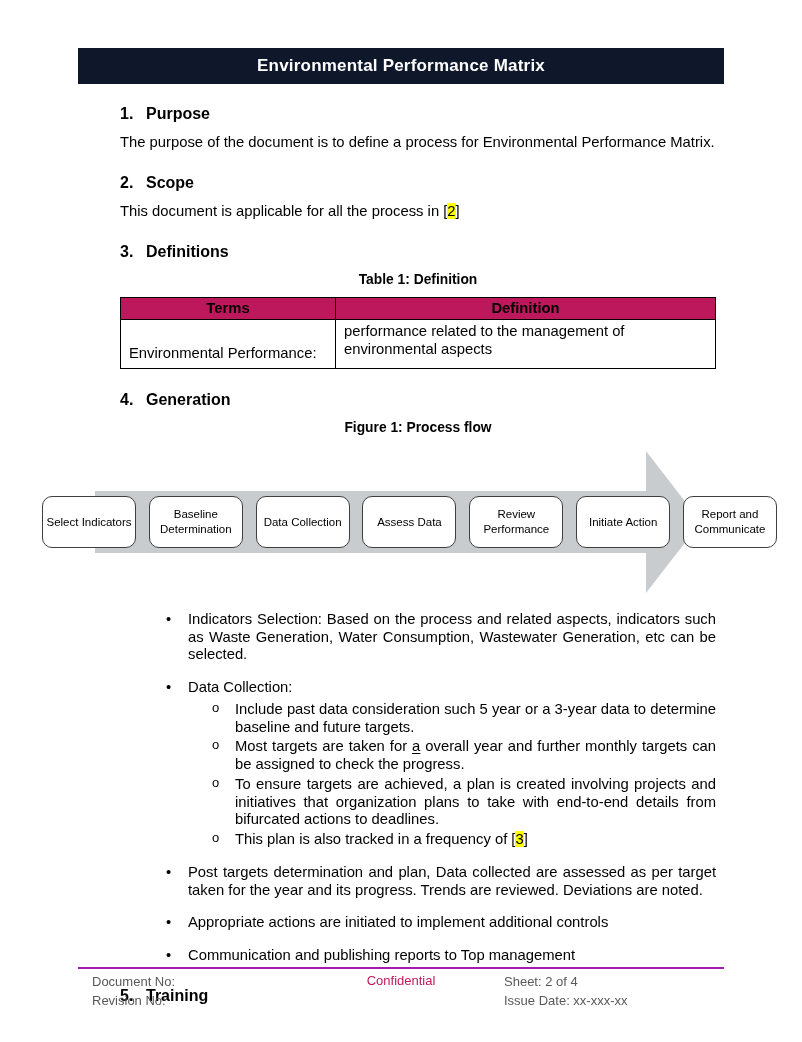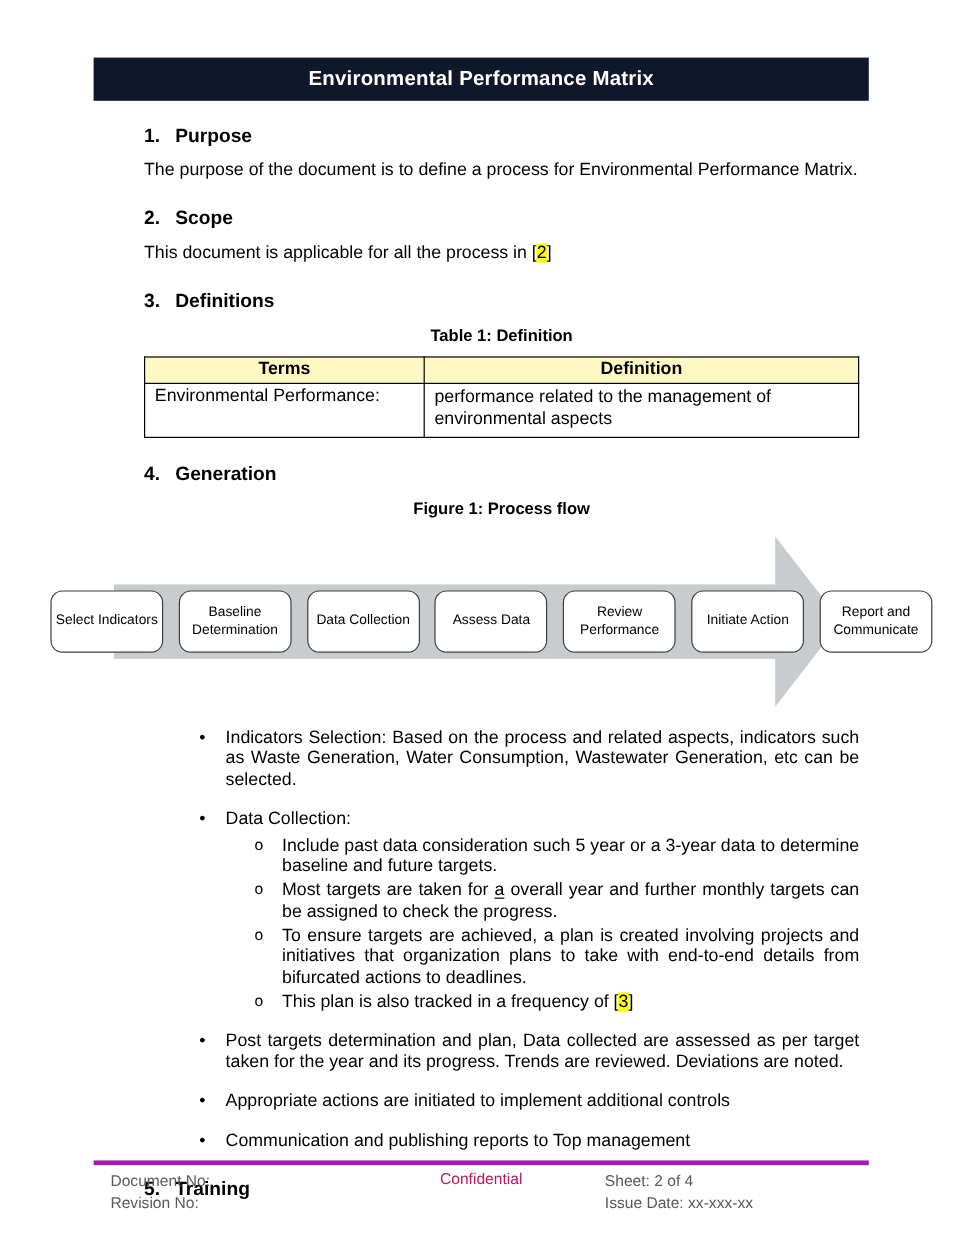--- a/index.html
+++ b/index.html
@@ -31,23 +31,23 @@
   .para { margin-bottom:4px; }
 
   .hl { background:#FFFF00; }
   .u-mark { text-decoration:underline; text-underline-offset:2px; }
 
   .caption { text-align:center; font-weight:bold; font-size:13.8px; margin-bottom:8px; }
 
   
   table.def-table { width:100%; border-collapse:collapse; margin-top:2px; }
   table.def-table th, table.def-table td { border:1px solid #000; font-size:14.8px; }
-  table.def-table th { background:#fef9c3; font-weight:bold; text-align:center; padding:2px 4px; }
+  table.def-table th { background:#be185d; font-weight:bold; text-align:center; padding:2px 4px; }
   table.def-table td { padding:3px 8px 5px 8px; vertical-align:top; }
-  table.def-table td.term { width:233px; padding-top:2px; }
+  table.def-table td.term { width:215px; padding-top:25px; }
 
   
   .flow-wrap { position:relative; width:664px; margin-left:-120px; height:150px; margin-top:10px; margin-bottom:6px; }
   .arrow-body {
     position:absolute; left:95px; top:50%; transform:translateY(-50%);
     width:553px; height:62px; background:#C9CCCE;
   }
   .arrow-head {
     position:absolute; left:646px; top:50%; transform:translateY(-50%);
     width:0; height:0;
@@ -72,21 +72,21 @@
   li.l1 { padding-left:23px; margin-bottom:15px; }
   li.l1::before { content:"\2022"; position:absolute; left:1px; top:0; }
   li.l1.tight { margin-bottom:4px; }
   li.l2 { margin-left:45px; padding-left:25px; margin-bottom:2px; }
   li.l2::before { content:"o"; position:absolute; left:2px; top:-1px; font-size:13px; }
   li.l2.last { margin-bottom:15px; }
 
   
   .footer {
     position:absolute; left:78px; top:967px; width:646px;
-    border-top:4px solid #a21caf; padding-top:4px;
+    border-top:2px solid #a21caf; padding-top:4px;
     display:flex; font-size:13px; color:#595959;
   }
   .footer .col-left { width:220px; padding-left:14px; line-height:1.45; }
   .footer .col-center { flex:1; text-align:center; color:#be185d; }
   .footer .col-right { width:220px; text-align:left; padding-right:26px; line-height:1.45; }
 </style>
 </head>
 <body>
 
 <div class="page">

